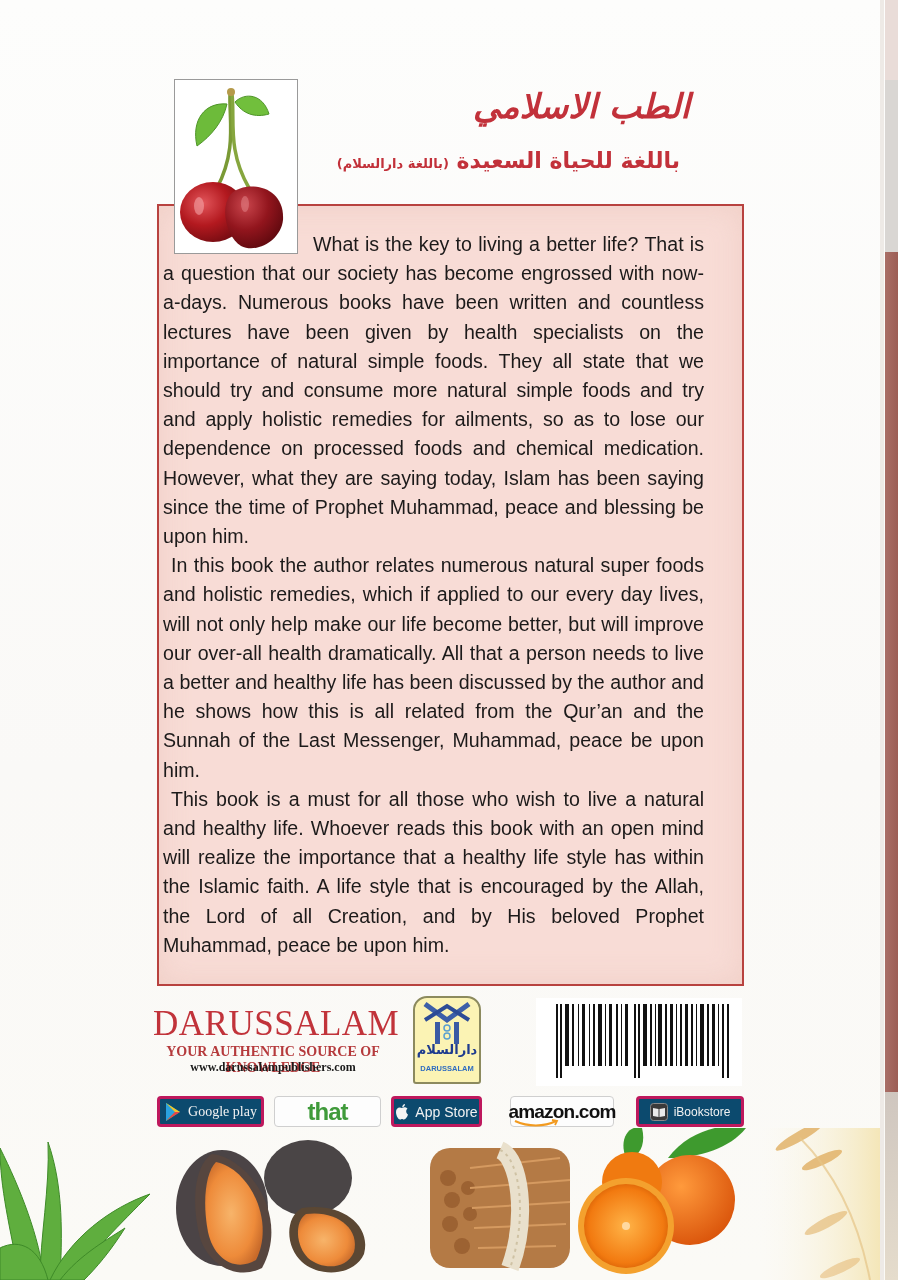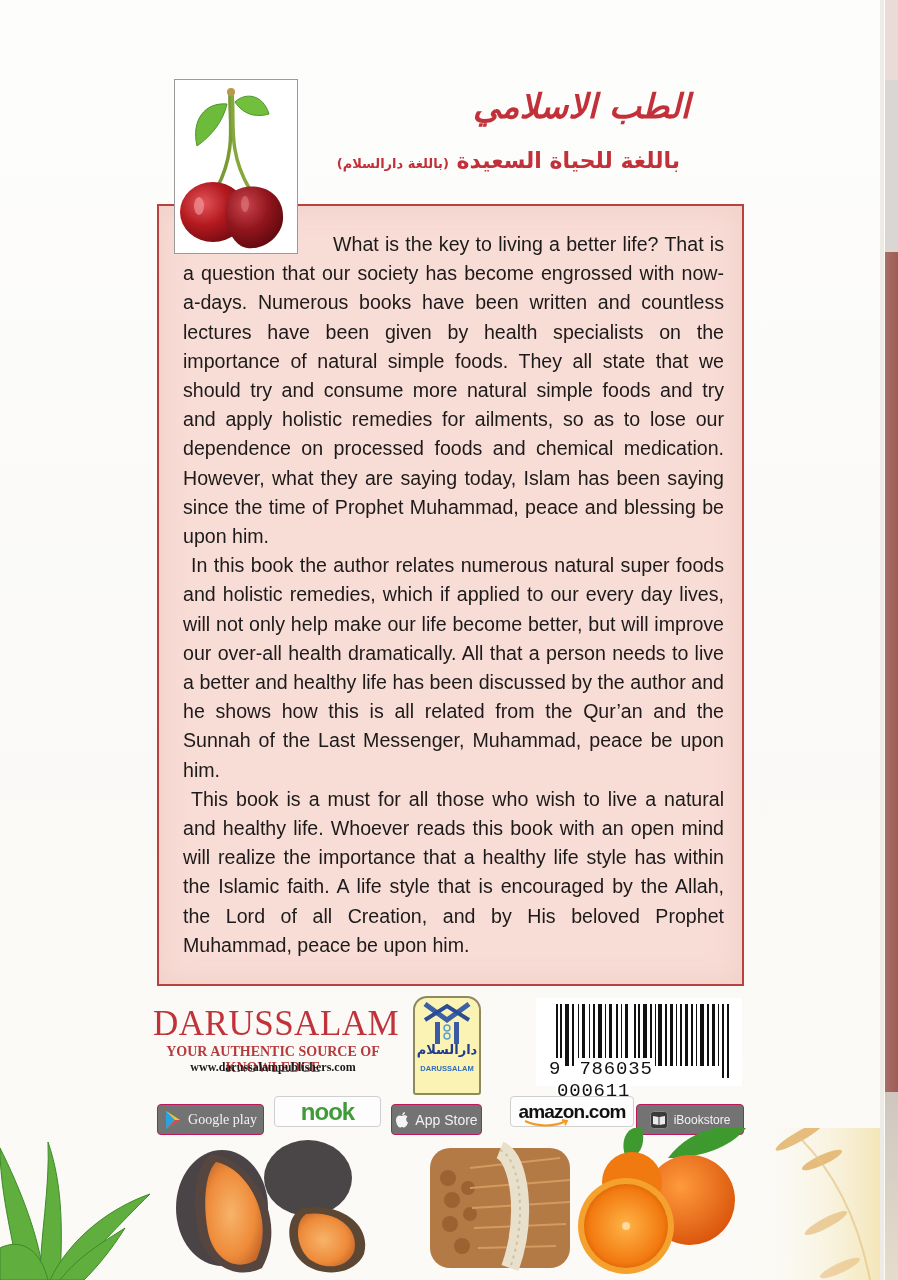--- a/index.html
+++ b/index.html
@@ -25,58 +25,58 @@
     direction: rtl; color: #c2313a; font-family: "DejaVu Sans", sans-serif; font-weight: bold;
     font-size: 34px; line-height: 40px; letter-spacing: 1px; font-style: italic; }
   .subtitle-ar { position: absolute; left: 310px; top: 146px; width: 370px; text-align: right;
     direction: rtl; color: #c2313a; font-family: "DejaVu Sans", sans-serif; font-weight: bold;
     font-size: 22px; line-height: 30px; white-space: nowrap; }
   .subtitle-ar .paren { font-size: 13px; font-weight: bold; }
 
   
   .blurb { position: absolute; left: 157px; top: 204px; width: 587px; height: 782px;
     background: #f8dcd6; border: 2px solid #b8423f; box-shadow: inset 0 0 30px rgba(230,190,180,0.45); }
-  .blurb-text { position: absolute; left: 24px; top: 24px; width: 541px;
+  .blurb-text { position: absolute; left: 4px; top: 24px; width: 541px;
     font-family: "Liberation Sans", sans-serif; font-size: 19.6px; line-height: 29.2px;
     color: #1c1a1a; text-align: justify; }
   .blurb-text p { text-indent: 0; }
   .blurb-text p.indent { text-indent: 8px; }
   .float-spacer { float: left; width: 142px; height: 29px; }
 
   
   .cherry-frame { position: absolute; left: 174px; top: 79px; width: 124px; height: 175px;
     background: #ffffff; border: 1.5px solid #9a9a9a; z-index: 3; overflow: hidden; }
 
   
   .pub-name { position: absolute; left: 153px; top: 1004px; width: 240px; text-align: center;
     font-family: "Liberation Serif", serif; font-size: 35px; color: #c1333a; letter-spacing: 0.5px; line-height: 40px; }
   .pub-tag { position: absolute; left: 153px; top: 1044px; width: 240px; text-align: center;
     font-family: "Liberation Serif", serif; font-size: 14px; color: #b53a3c; font-weight: bold; }
   .pub-url { position: absolute; left: 153px; top: 1060px; width: 240px; text-align: center;
     font-family: "Liberation Serif", serif; font-size: 12px; color: #1a1a1a; font-weight: bold; }
 
-  .logo { position: absolute; left: 413px; top: 996px; width: 68px; height: 99px;
+  .logo { position: absolute; left: 413px; top: 996px; width: 68px; height: 88px;
     background: #fbf3b4; border: 2px solid #8c8a5e; border-radius: 14px 14px 3px 3px; overflow: hidden; }
   .logo-ar { position: absolute; left: 0; top: 44px; width: 64px; text-align: center; direction: rtl;
     font-size: 13px; font-weight: bold; color: #1f3c8f; }
   .logo-en { position: absolute; left: 0; top: 66px; width: 64px; text-align: center;
     font-family: "Liberation Sans", sans-serif; font-size: 7.5px; font-weight: bold; color: #2f6cc0; }
 
   
   .barcode { position: absolute; left: 536px; top: 998px; width: 206px; height: 88px; background: #ffffff; }
   .bars { position: absolute; left: 18px; top: 6px; height: 68px; width: 180px; }
   .bars i { position: absolute; top: 0; background: #111; }
   .barcode-num { position: absolute; left: 12px; top: 60px; width: 186px; font-family: "Liberation Mono", monospace;
     font-size: 19px; color: #111; letter-spacing: 0.8px; background: transparent; }
   .barcode-num span { background: #fff; padding: 0 1px; }
 
   
   .badge { position: absolute; top: 1096px; height: 31px; border-radius: 4px; display: flex; align-items: center;
     justify-content: center; gap: 6px; font-family: "Liberation Sans", sans-serif; }
-  .badge.dark { background: #737373; color: #f2f2f2; border: 1px solid #be185d; margin-top: 8px; }
+  .badge.dark { background: #0c4a6e; color: #f2f2f2; border: 3px solid #be185d; }
   .badge.light { background: #fdfdfd; border: 1px solid #cfcfcf; }
   .badge .lbl { font-size: 12px; }
   .nook-lbl { font-size: 24px; font-weight: bold; letter-spacing: -1px; line-height: 28px; }
   .amz-lbl { font-size: 19px; font-weight: bold; color: #111; letter-spacing: -0.8px; line-height: 22px; position: relative; }
   .amz-smile { position: absolute; left: 6px; top: 18px; width: 46px; height: 8px; }
 
   
   .produce { position: absolute; left: 0; top: 1128px; width: 880px; height: 152px; }
 </style>
 </head>
@@ -179,50 +179,45 @@
     <i style="left:131px;width:3px;height:62px"></i>
       <i style="left:137px;width:2px;height:62px"></i>
     <i style="left:142px;width:1px;height:62px"></i>
       <i style="left:146px;width:4px;height:62px"></i>
     <i style="left:153px;width:2px;height:62px"></i>
       <i style="left:158px;width:3px;height:62px"></i>
     <i style="left:164px;width:1px;height:62px"></i>
       <i style="left:168px;width:2px;height:74px"></i>
     <i style="left:173px;width:2px;height:74px"></i>
   </div>
-  <div class="barcode-num">
-    <span>9</span>
-    <span style="margin-left:4px">786035</span>
-    <span style="margin-left:8px">000611</span>
-  </div>
 </div>
 
 <div class="badge dark" style="left:157px;width:107px;">
   <svg width="18" height="20" viewBox="0 0 18 20">
     <path d="M2 1 L16 10 L2 19 Z" fill="#3fc37a"></path>
     <path d="M2 1 L11 10 L2 19 Z" fill="#2aa2e0"></path>
     <path d="M11 10 L16 10 L2 19 Z" fill="#e8424a"></path>
     <path d="M2 1 L16 10 L11 10 Z" fill="#f6c12d"></path>
   </svg>
   <span class="lbl" style="font-family:'Liberation Serif',serif;font-size:14px;">Google play</span>
 </div>
 
 <div class="badge light" style="left:274px;width:107px;">
-  <span class="nook-lbl" style="color:#3f9a3a;">nook</span>
+  <span class="nook-lbl" style="color:#3f9a3a;">that</span>
 </div>
 
 <div class="badge dark" style="left:391px;width:91px;">
   <svg width="14" height="17" viewBox="0 0 14 17">
     <path d="M7 5 C 4 3.5, 1 5, 1 9 C 1 13, 3.5 16.5, 5 16.5 C 6 16.5, 6.3 16, 7 16 C 7.7 16, 8 16.5, 9 16.5 C 10.5 16.5, 12.5 13.5, 13 11.5 C 11 10.5, 10.5 7, 12.5 5.8 C 11 4, 8.5 4, 7 5 Z" fill="#f4f4f4"></path>
     <path d="M7.2 4.2 C 7.2 2.5, 8.5 1, 10 1 C 10 2.8, 8.8 4.2, 7.2 4.2 Z" fill="#f4f4f4"></path>
   </svg>
   <span class="lbl" style="font-size:14px;">App Store</span>
 </div>
 
-<div class="badge light" style="left:510px;width:124px;">
+<div class="badge light" style="left:510px;width:104px;">
   <span class="amz-lbl">
     <span>amazon.com</span>
     <svg class="amz-smile" viewBox="0 0 46 8">
       <path d="M1 2 C 14 8, 30 8, 42 2" stroke="#f29a1f" stroke-width="2.2" fill="none"></path>
       <path d="M38 1 L43 2 L41 6" stroke="#f29a1f" stroke-width="1.8" fill="none"></path>
     </svg>
   </span>
 </div>
 
 <div class="badge dark" style="left:636px;width:108px;">

